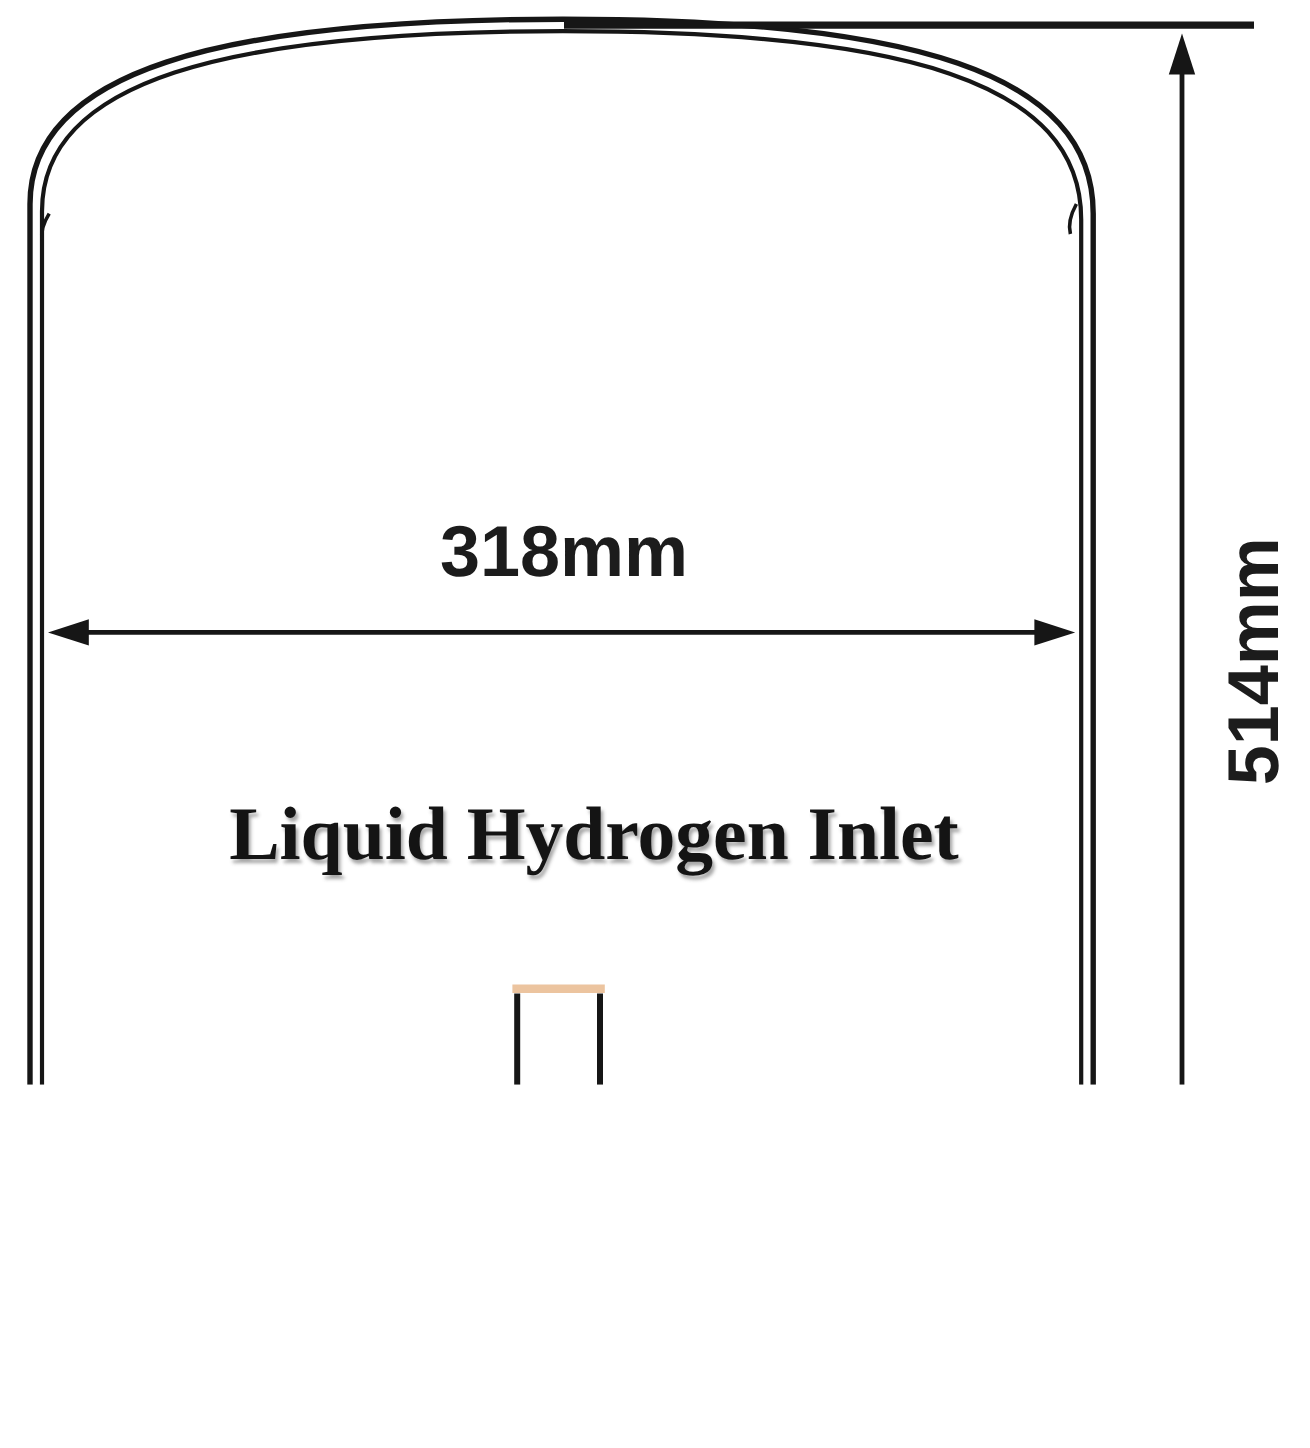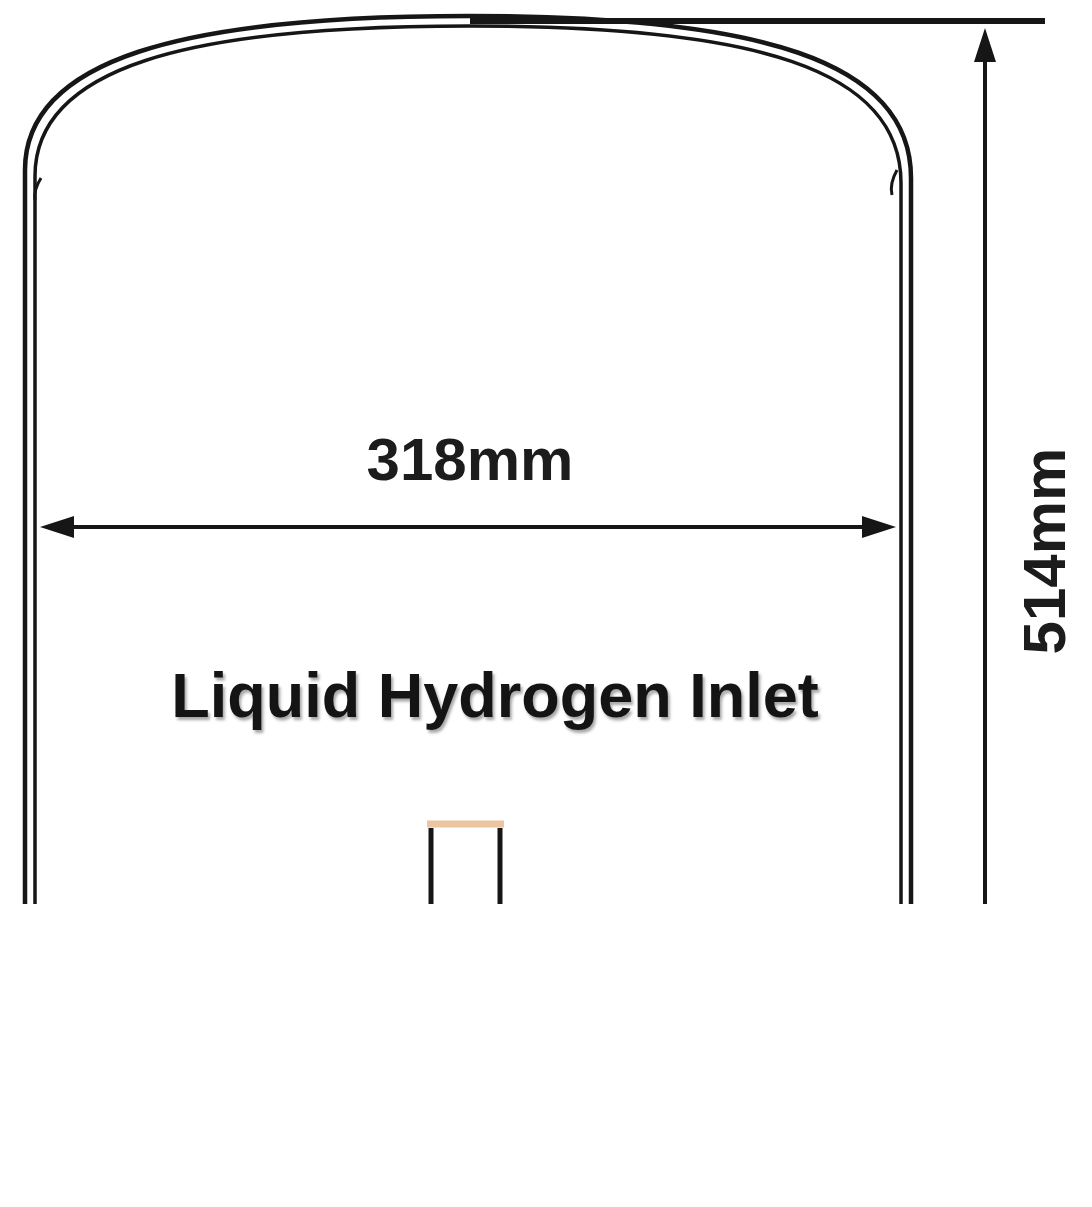--- a/index.html
+++ b/index.html
@@ -13,21 +13,21 @@
   #drawing{position:absolute;left:0;top:0;}
   .label{position:absolute;color:#161616;white-space:nowrap;text-align:center;}
   .dim-sans{
     font-family:"Liberation Sans", sans-serif;
     font-weight:600;
     font-size:60px;
     letter-spacing:0px;
     color:#1c1c1c;
   }
   .serif-label{
-    font-family:Liberation Sans, sans-serif;
+    font-family:Liberation Serif, serif;
     font-weight:700;
     color:#141414;
     text-shadow:2px 3px 3px rgba(60,60,60,0.45);
   }
   #width-label{left:320px;top:430px;width:300px;line-height:60px;}
   #height-label{
     left:885px;top:519px;width:320px;height:64px;line-height:64px;
     transform:rotate(-90deg);transform-origin:50% 50%;
   }
   #inlet-label{left:145px;top:662px;width:700px;font-size:63px;line-height:66px;}

